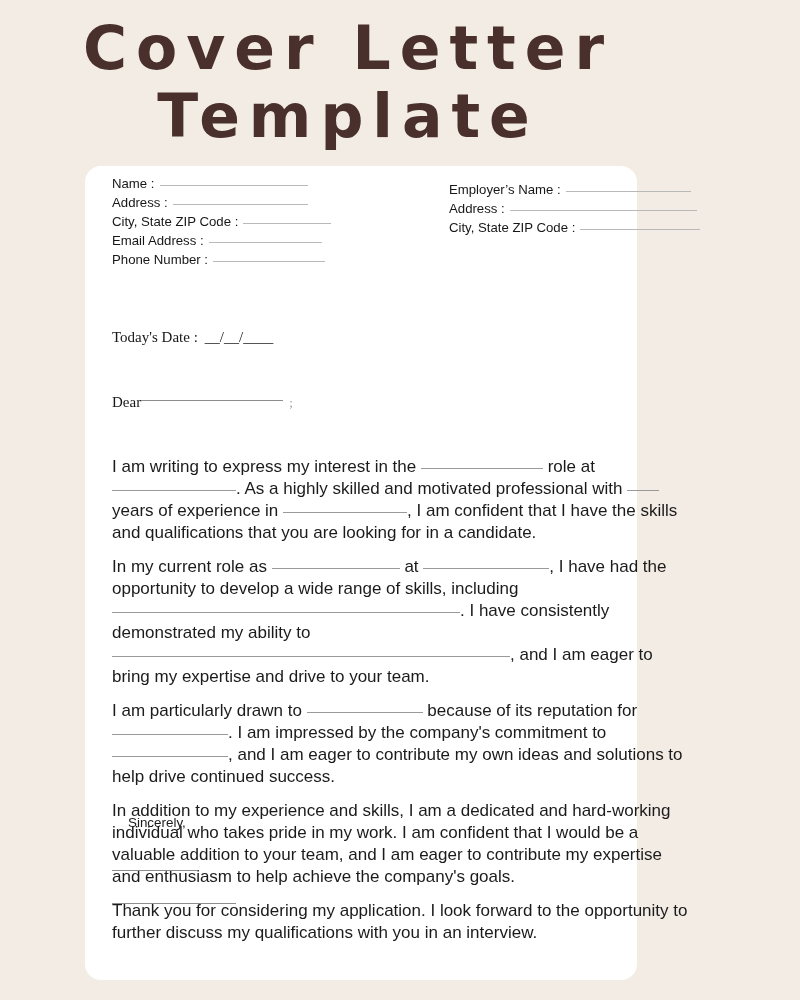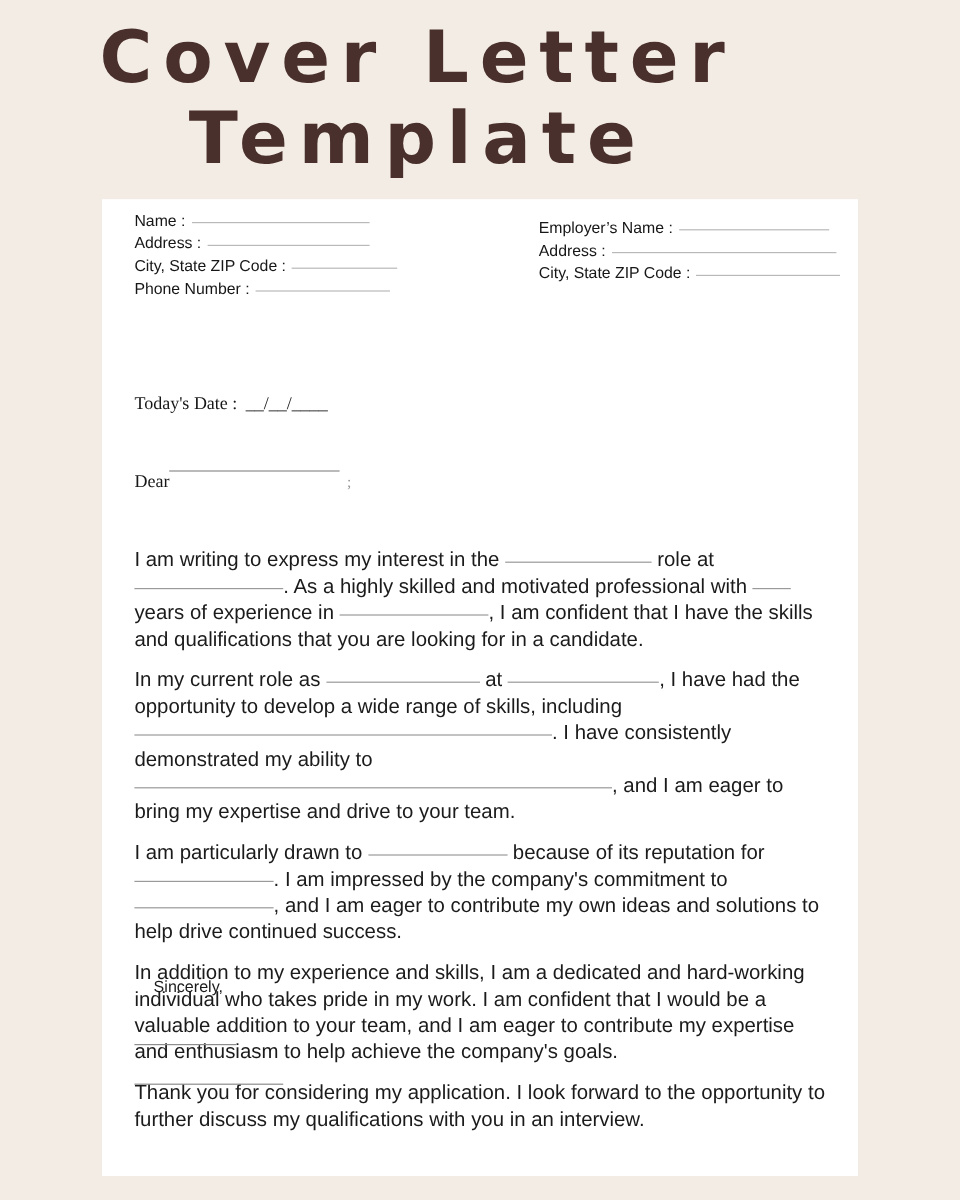--- a/index.html
+++ b/index.html
@@ -30,23 +30,24 @@
     line-height: 68px;
     letter-spacing: 9px;
     white-space: nowrap;
   }
 
   
   .sheet {
     position: absolute;
     left: 85px;
     top: 166px;
-    width: 630px;
+    width: 552px;
     height: 814px;
     background: #ffffff;
+    border-radius: 16px;
   }
 
   
   .hdr {
     position: absolute;
     top: 8px;
     left: 0;
     width: 630px;
     height: 105px;
   }
@@ -73,21 +74,21 @@
 
   
   .serif-line {
     position: absolute;
     left: 27px;
     font-family: "Liberation Serif", serif;
     font-size: 15px;
     color: #171717;
     white-space: nowrap;
     display: flex;
-    align-items: flex-start;
+    align-items: center;
   }
   .date-line { top: 163px; }
   .dear-line { top: 228px; }
   .blank-u {
     display: inline-block;
     border-bottom: 1px solid #8d8d8d;
     height: 0;
     position: relative;
     top: -2px;
   }
@@ -156,20 +157,24 @@
           <span class="field-label">Name :</span>
           <span class="rule" style="width: 148px;"></span>
         </div>
         <div class="field-row">
           <span class="field-label">Address :</span>
           <span class="rule" style="width: 135px;"></span>
         </div>
         <div class="field-row">
           <span class="field-label">City, State ZIP Code :</span>
           <span class="rule" style="width: 88px;"></span>
+        </div>
+        <div class="field-row">
+          <span class="field-label">Email Address :</span>
+          <span class="rule" style="width: 113px;"></span>
         </div>
         <div class="field-row">
           <span class="field-label">Phone Number :</span>
           <span class="rule" style="width: 112px;"></span>
         </div>
       </div>
     <div class="col-right">
         <div class="field-row">
           <span class="field-label">Employer’s Name :</span>
           <span class="rule" style="width: 125px;"></span>

